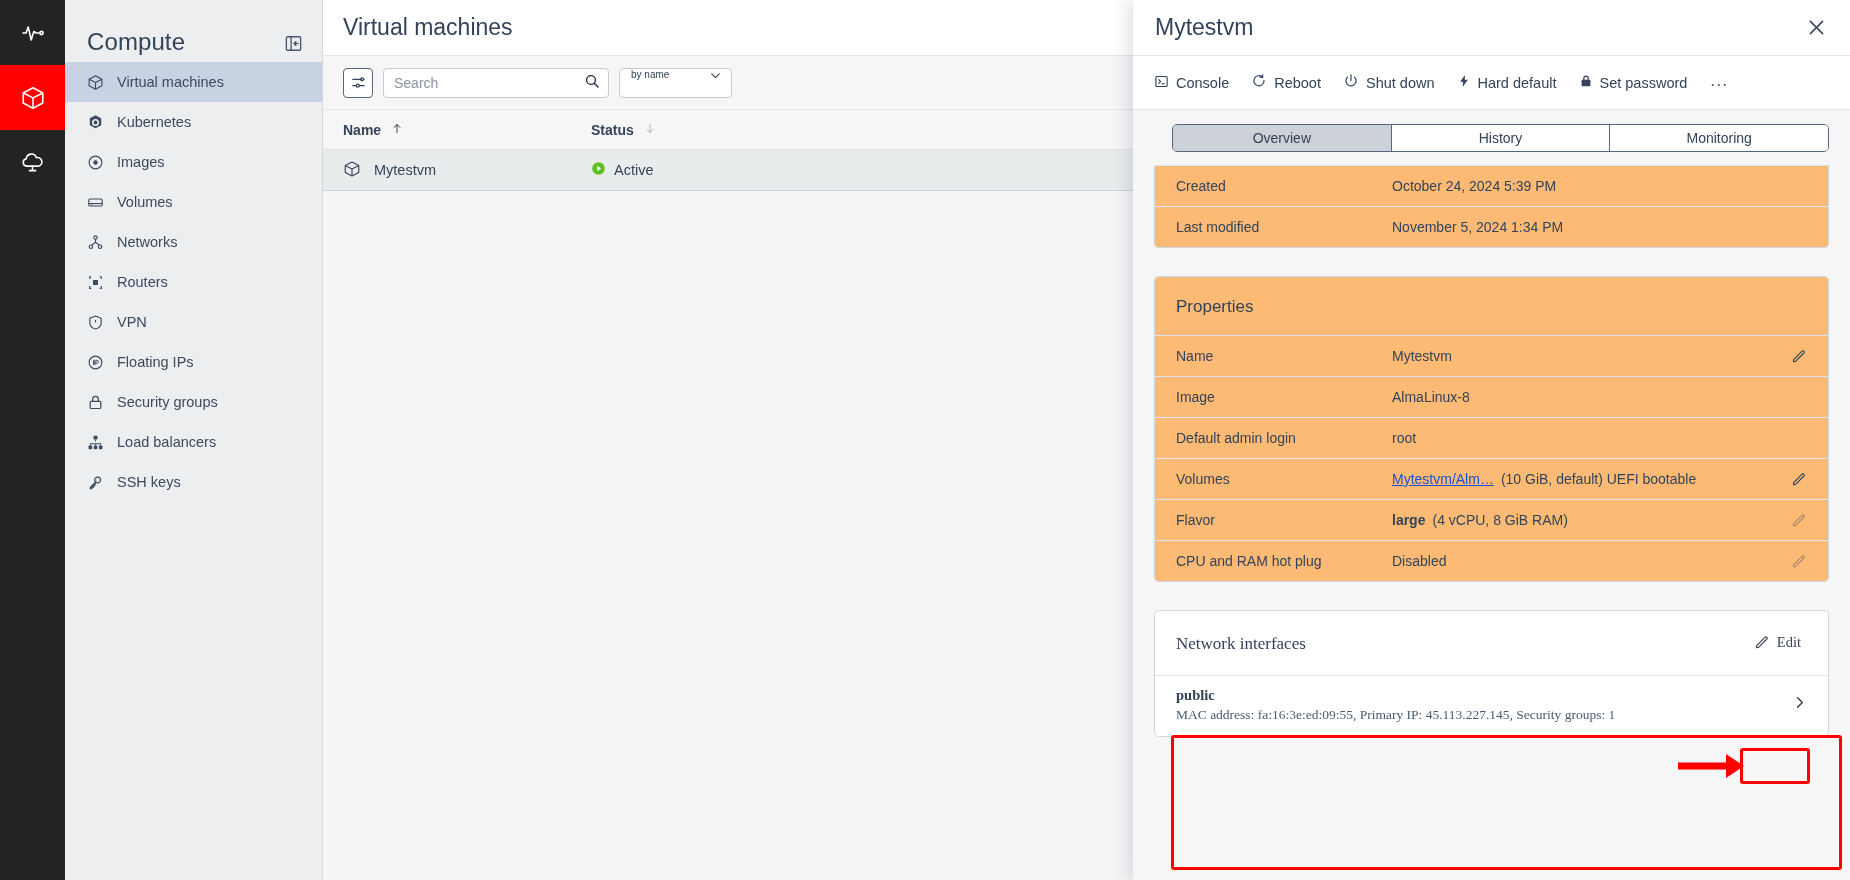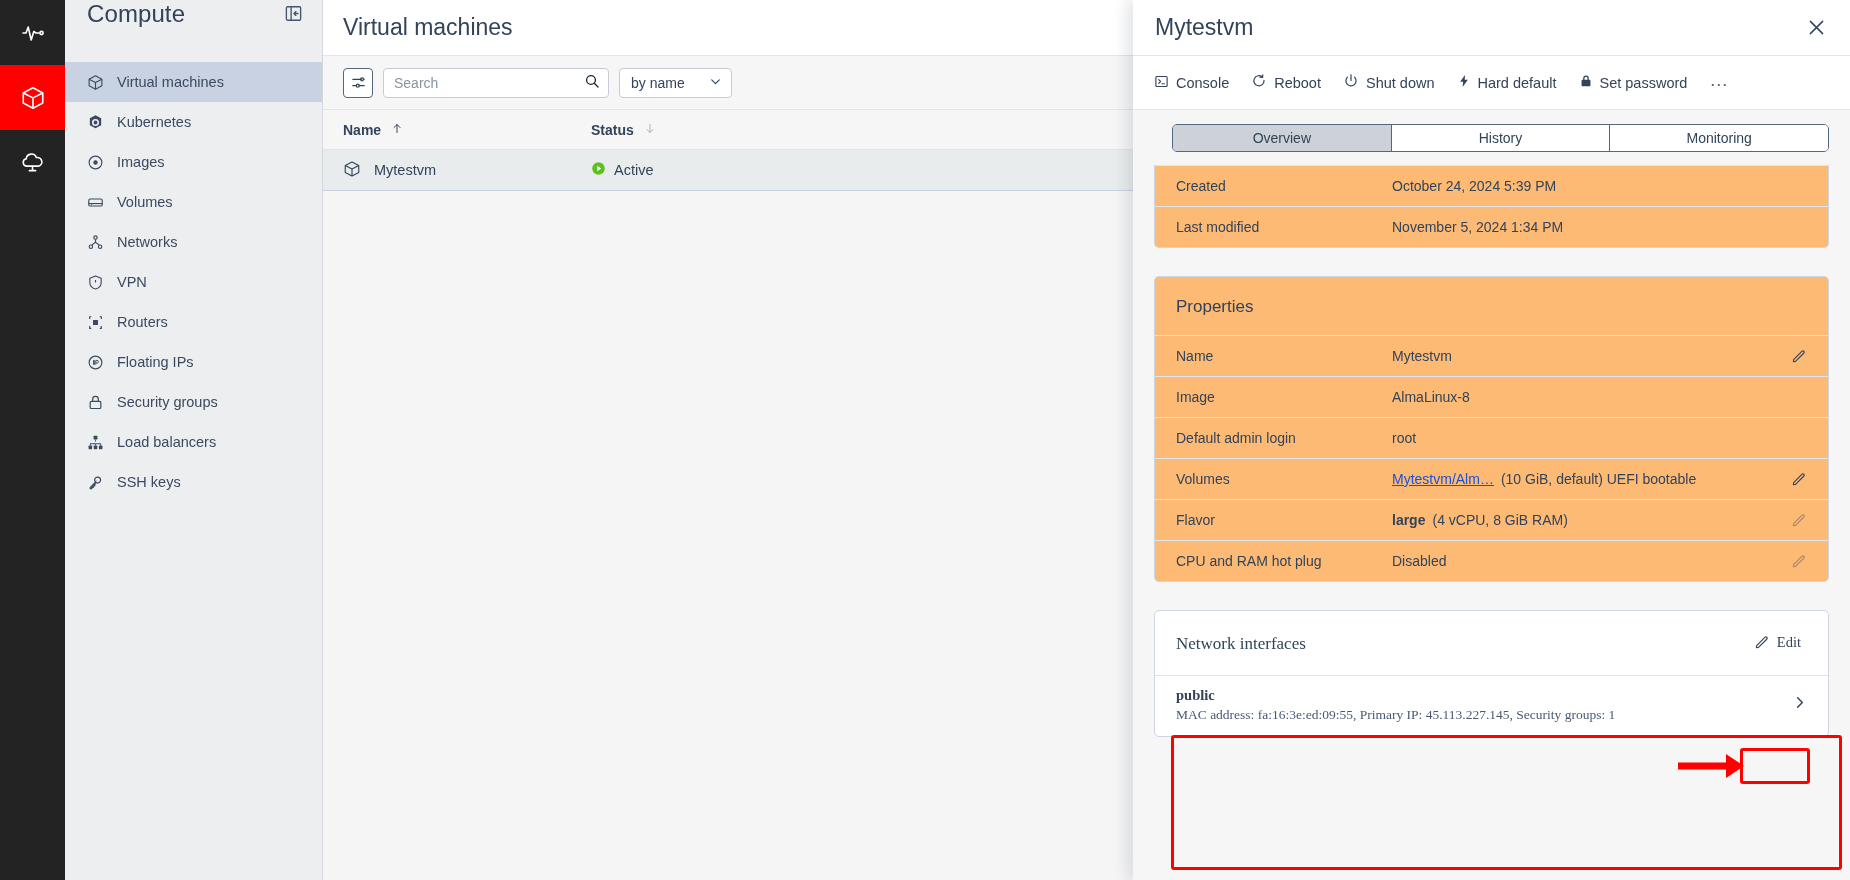--- a/index.html
+++ b/index.html
@@ -28,21 +28,21 @@
   .rail-item svg { display: block; }
 
   
   .sidebar {
     width: 258px; flex: 0 0 258px; height: 880px;
     background: #edeef0;
     border-right: 1px solid #d5d8dc;
     display: flex; flex-direction: column;
   }
   .sidebar-head {
-    height: 56px; display: flex; align-items: flex-start;
+    height: 56px; display: flex; align-items: flex-end;
     padding: 0 16px 0 22px; justify-content: space-between;
   }
   .sidebar-title {
     font-size: 24px; font-weight: 400; color: #32435a; letter-spacing: .1px;
   }
   .collapse-btn {
     width: 26px; height: 26px; display: flex; align-items: center; justify-content: center;
     cursor: pointer;
   }
   .nav { padding-top: 6px; }
@@ -73,22 +73,22 @@
     width: 226px; height: 30px; border: 1px solid #c6cbd4; border-radius: 4px;
     background: #fff; display: flex; align-items: center; padding: 0 8px 0 10px; gap: 6px;
   }
   .search-input {
     border: 0; outline: 0; flex: 1 1 auto; font-size: 14px;
     font-family: "Liberation Sans", sans-serif; color: #32435a; background: transparent; min-width: 0;
   }
   .search-input::placeholder { color: #8a93a1; }
   .sort-select {
     width: 113px; height: 30px; border: 1px solid #c6cbd4; border-radius: 4px;
-    background: #fff; display: flex; align-items: center; justify-content: space-between;
-    padding: 0 9px 0 11px; font-size: 14px; color: #32435a; cursor: pointer;
+    background: #fff; display: flex; align-items: flex-start; justify-content: space-between;
+    padding: 0 9px 0 11px; font-size: 10px; color: #32435a; cursor: pointer;
   }
 
   .table-head {
     height: 40px; flex: 0 0 40px; display: flex; align-items: center;
     background: #f6f6f7; border-bottom: 1px solid #dfe3ea; padding-left: 20px;
   }
   .th { font-size: 14px; font-weight: bold; color: #32435a; display: flex; align-items: center; gap: 10px; }
   .th.name { width: 248px; }
   .table-body { flex: 1 1 auto; }
   .trow {
@@ -262,36 +262,36 @@
               <circle cx="5.5" cy="18" r="2.4"></circle>
               <circle cx="18.5" cy="18" r="2.4"></circle>
               <path d="M12 7.4v4.3M12 11.7 6.6 15.7M12 11.7l5.4 4"></path>
             </svg>
         </span>
         <span>Networks</span>
       </div>
 
       <div class="nav-item">
         <span class="nav-ico">
+          <svg width="17" height="17" viewBox="0 0 24 24" fill="#3b4a5f">
+              <path d="M3 3h3v1.6H4.6V7H3zM18 3h3v4h-1.6V4.6H18zM3 17h1.6v2.4H6V21H3zM19.4 17H21v4h-3v-1.6h1.4z"></path>
+              <path d="M8.5 8.5h7v7h-7z"></path>
+            </svg>
+        </span>
+        <span>Routers</span>
+      </div>
+
+      <div class="nav-item">
+        <span class="nav-ico">
           <svg width="17" height="17" viewBox="0 0 24 24" fill="none" stroke="#3b4a5f" stroke-width="1.6" stroke-linejoin="round">
               <path d="M12 2.8 20 6v6.2c0 4.4-3.3 7.6-8 9-4.7-1.4-8-4.6-8-9V6z"></path>
               <path d="M12 8.5v3.4"></path>
             </svg>
         </span>
         <span>VPN</span>
-      </div>
-
-      <div class="nav-item">
-        <span class="nav-ico">
-          <svg width="17" height="17" viewBox="0 0 24 24" fill="#3b4a5f">
-              <path d="M3 3h3v1.6H4.6V7H3zM18 3h3v4h-1.6V4.6H18zM3 17h1.6v2.4H6V21H3zM19.4 17H21v4h-3v-1.6h1.4z"></path>
-              <path d="M8.5 8.5h7v7h-7z"></path>
-            </svg>
-        </span>
-        <span>Routers</span>
       </div>
 
       <div class="nav-item">
         <span class="nav-ico">
           <svg width="17" height="17" viewBox="0 0 24 24" fill="none" stroke="#3b4a5f" stroke-width="1.6">
               <circle cx="12" cy="12" r="9"></circle>
               <path d="M9.2 9h1.2v6H9.2zM12.4 15V9h1.8a1.9 1.9 0 1 1 0 3.8h-1.8" stroke-width="1.3" fill="none"></path>
             </svg>
         </span>
         <span>Floating IPs</span>

